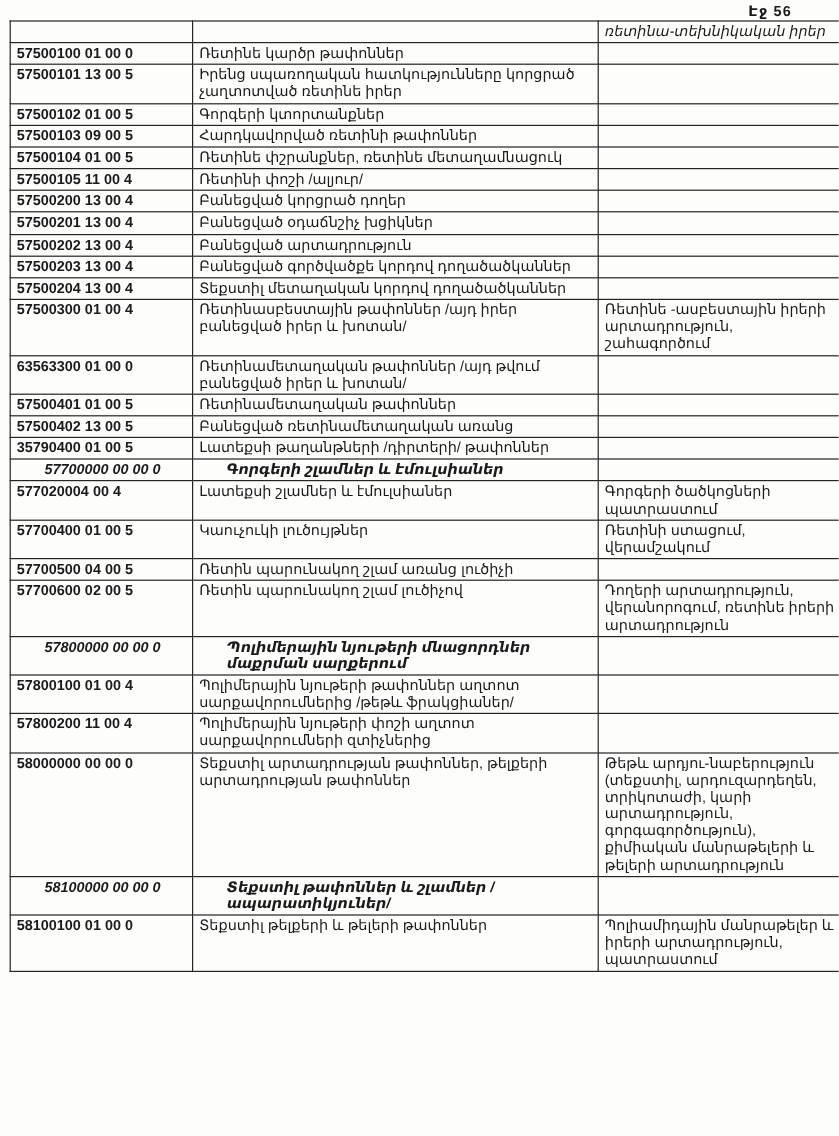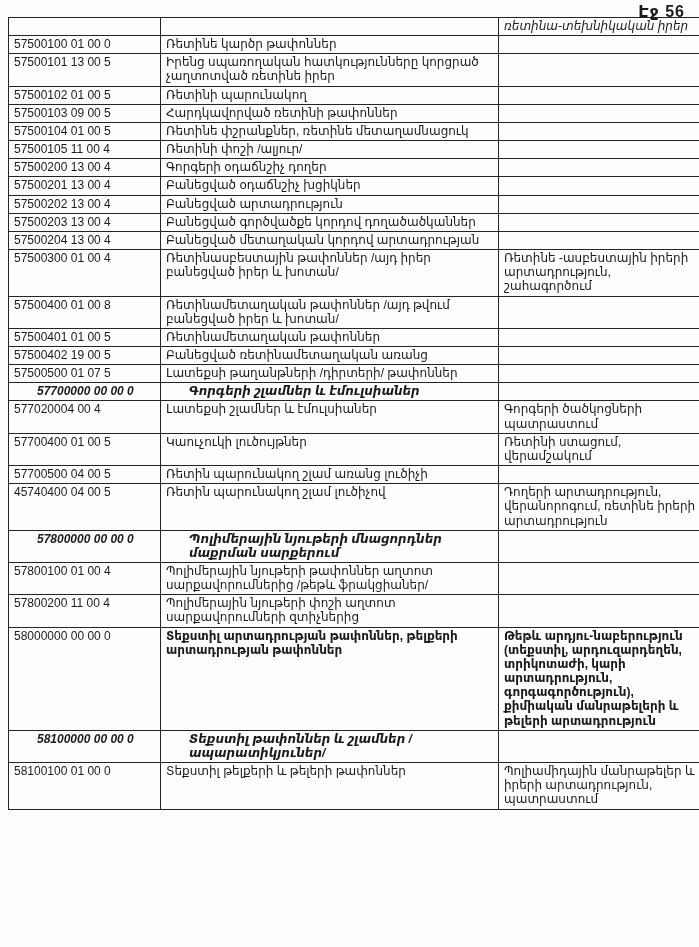--- a/index.html
+++ b/index.html
@@ -13,49 +13,49 @@
     height: 947px;
     background: #fdfdfc;
     font-family: "Liberation Sans", "DejaVu Sans", sans-serif;
     color: #1b1b1b;
     box-sizing: border-box;
     overflow: hidden;
   }
   .page-header {
     position: absolute;
     top: 2px;
-    right: 14px;
-    font-size: 16px;
+    right: 39px;
+    font-size: 12px;
     font-weight: bold;
     letter-spacing: 1px;
   }
   table.doc-table {
     border-collapse: collapse;
     table-layout: fixed;
     margin: 17px 0 0 8px;
     width: 684px;
   }
   table.doc-table td {
     border: 1px solid #242424;
     vertical-align: top;
     font-size: 12px;
     line-height: 1.18;
     padding: 1px 4px 2px 5px;
     word-wrap: break-word;
   }
-  td.col-code { width: 142px; }
+  td.col-code { width: 142px; font-weight: bold; }
   td.col-desc { width: 328px; }
   td.col-note { width: 198px; }
   tr.section-row td {
     font-style: italic;
     font-weight: bold;
     padding-left: 28px;
   }
   td.italic { font-style: italic; }
-  td.bold   { font-weight: bold; }
+  td.bold   { font-weight: normal; }
 </style>
 </head>
 <body>
 
 <div class="page">
   <div class="page-header">Էջ 56</div>
 
   <table class="doc-table">
     <tbody>
         <tr>
@@ -68,85 +68,85 @@
           <td class="col-desc">Ռետինե կարծր թափոններ</td>
           <td class="col-note"></td>
         </tr>
         <tr>
           <td class="col-code">57500101 13 00 5</td>
           <td class="col-desc">Իրենց սպառողական հատկությունները կորցրած չաղտոտված ռետինե իրեր</td>
           <td class="col-note"></td>
         </tr>
         <tr>
           <td class="col-code">57500102 01 00 5</td>
-          <td class="col-desc">Ռետինի պարունակող</td>
+          <td class="col-desc">Գորգերի կտորտանքներ</td>
           <td class="col-note"></td>
         </tr>
         <tr>
           <td class="col-code">57500103 09 00 5</td>
           <td class="col-desc">Հարդկավորված ռետինի թափոններ</td>
           <td class="col-note"></td>
         </tr>
         <tr>
           <td class="col-code">57500104 01 00 5</td>
           <td class="col-desc">Ռետինե փշրանքներ, ռետինե մետաղամնացուկ</td>
           <td class="col-note"></td>
         </tr>
         <tr>
           <td class="col-code">57500105 11 00 4</td>
           <td class="col-desc">Ռետինի փոշի /ալյուր/</td>
           <td class="col-note"></td>
         </tr>
         <tr>
           <td class="col-code">57500200 13 00 4</td>
-          <td class="col-desc">Գորգերի օդաճնշիչ դողեր</td>
+          <td class="col-desc">Բանեցված կորցրած դողեր</td>
           <td class="col-note"></td>
         </tr>
         <tr>
           <td class="col-code">57500201 13 00 4</td>
           <td class="col-desc">Բանեցված օդաճնշիչ խցիկներ</td>
           <td class="col-note"></td>
         </tr>
         <tr>
           <td class="col-code">57500202 13 00 4</td>
           <td class="col-desc">Բանեցված արտադրություն</td>
           <td class="col-note"></td>
         </tr>
         <tr>
           <td class="col-code">57500203 13 00 4</td>
           <td class="col-desc">Բանեցված գործվածքե կորդով դողածածկաններ</td>
           <td class="col-note"></td>
         </tr>
         <tr>
           <td class="col-code">57500204 13 00 4</td>
-          <td class="col-desc">Բանեցված մետաղական կորդով արտադրության</td>
+          <td class="col-desc">Տեքստիլ մետաղական կորդով դողածածկաններ</td>
           <td class="col-note"></td>
         </tr>
         <tr>
           <td class="col-code">57500300 01 00 4</td>
           <td class="col-desc">Ռետինասբեստային թափոններ /այդ իրեր բանեցված իրեր և խոտան/</td>
           <td class="col-note">Ռետինե -ասբեստային իրերի արտադրություն, շահագործում</td>
         </tr>
         <tr>
-          <td class="col-code">57500400 01 00 8</td>
+          <td class="col-code">63563300 01 00 0</td>
           <td class="col-desc">Ռետինամետաղական թափոններ /այդ թվում բանեցված իրեր և խոտան/</td>
           <td class="col-note"></td>
         </tr>
         <tr>
           <td class="col-code">57500401 01 00 5</td>
           <td class="col-desc">Ռետինամետաղական թափոններ</td>
           <td class="col-note"></td>
         </tr>
         <tr>
-          <td class="col-code">57500402 19 00 5</td>
+          <td class="col-code">57500402 13 00 5</td>
           <td class="col-desc">Բանեցված ռետինամետաղական առանց</td>
           <td class="col-note"></td>
         </tr>
         <tr>
-          <td class="col-code">57500500 01 07 5</td>
+          <td class="col-code">35790400 01 00 5</td>
           <td class="col-desc">Լատեքսի թաղանթների /դիրտերի/ թափոններ</td>
           <td class="col-note"></td>
         </tr>
         <tr class="section-row">
           <td class="col-code">57700000 00 00 0</td>
           <td class="col-desc">Գորգերի շլամներ և էմուլսիաներ</td>
           <td class="col-note"></td>
         </tr>
         <tr>
           <td class="col-code">577020004 00 4</td>
@@ -157,21 +157,21 @@
           <td class="col-code">57700400 01 00 5</td>
           <td class="col-desc">Կաուչուկի լուծույթներ</td>
           <td class="col-note">Ռետինի ստացում, վերամշակում</td>
         </tr>
         <tr>
           <td class="col-code">57700500 04 00 5</td>
           <td class="col-desc">Ռետին պարունակող շլամ առանց լուծիչի</td>
           <td class="col-note"></td>
         </tr>
         <tr>
-          <td class="col-code">45740400 04 00 5</td>
+          <td class="col-code">57700600 02 00 5</td>
           <td class="col-desc">Ռետին պարունակող շլամ լուծիչով</td>
           <td class="col-note">Դողերի արտադրություն, վերանորոգում, ռետինե իրերի արտադրություն</td>
         </tr>
         <tr class="section-row">
           <td class="col-code">57800000 00 00 0</td>
           <td class="col-desc">Պոլիմերային նյութերի մնացորդներ մաքրման սարքերում</td>
           <td class="col-note"></td>
         </tr>
         <tr>
           <td class="col-code">57800100 01 00 4</td>

